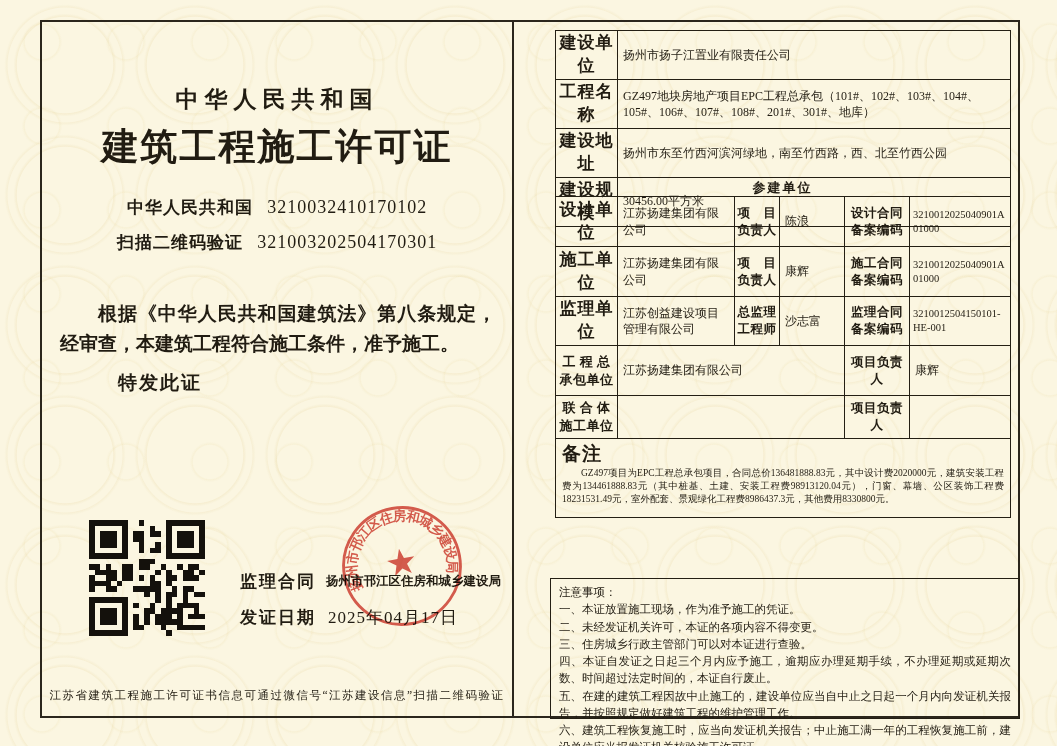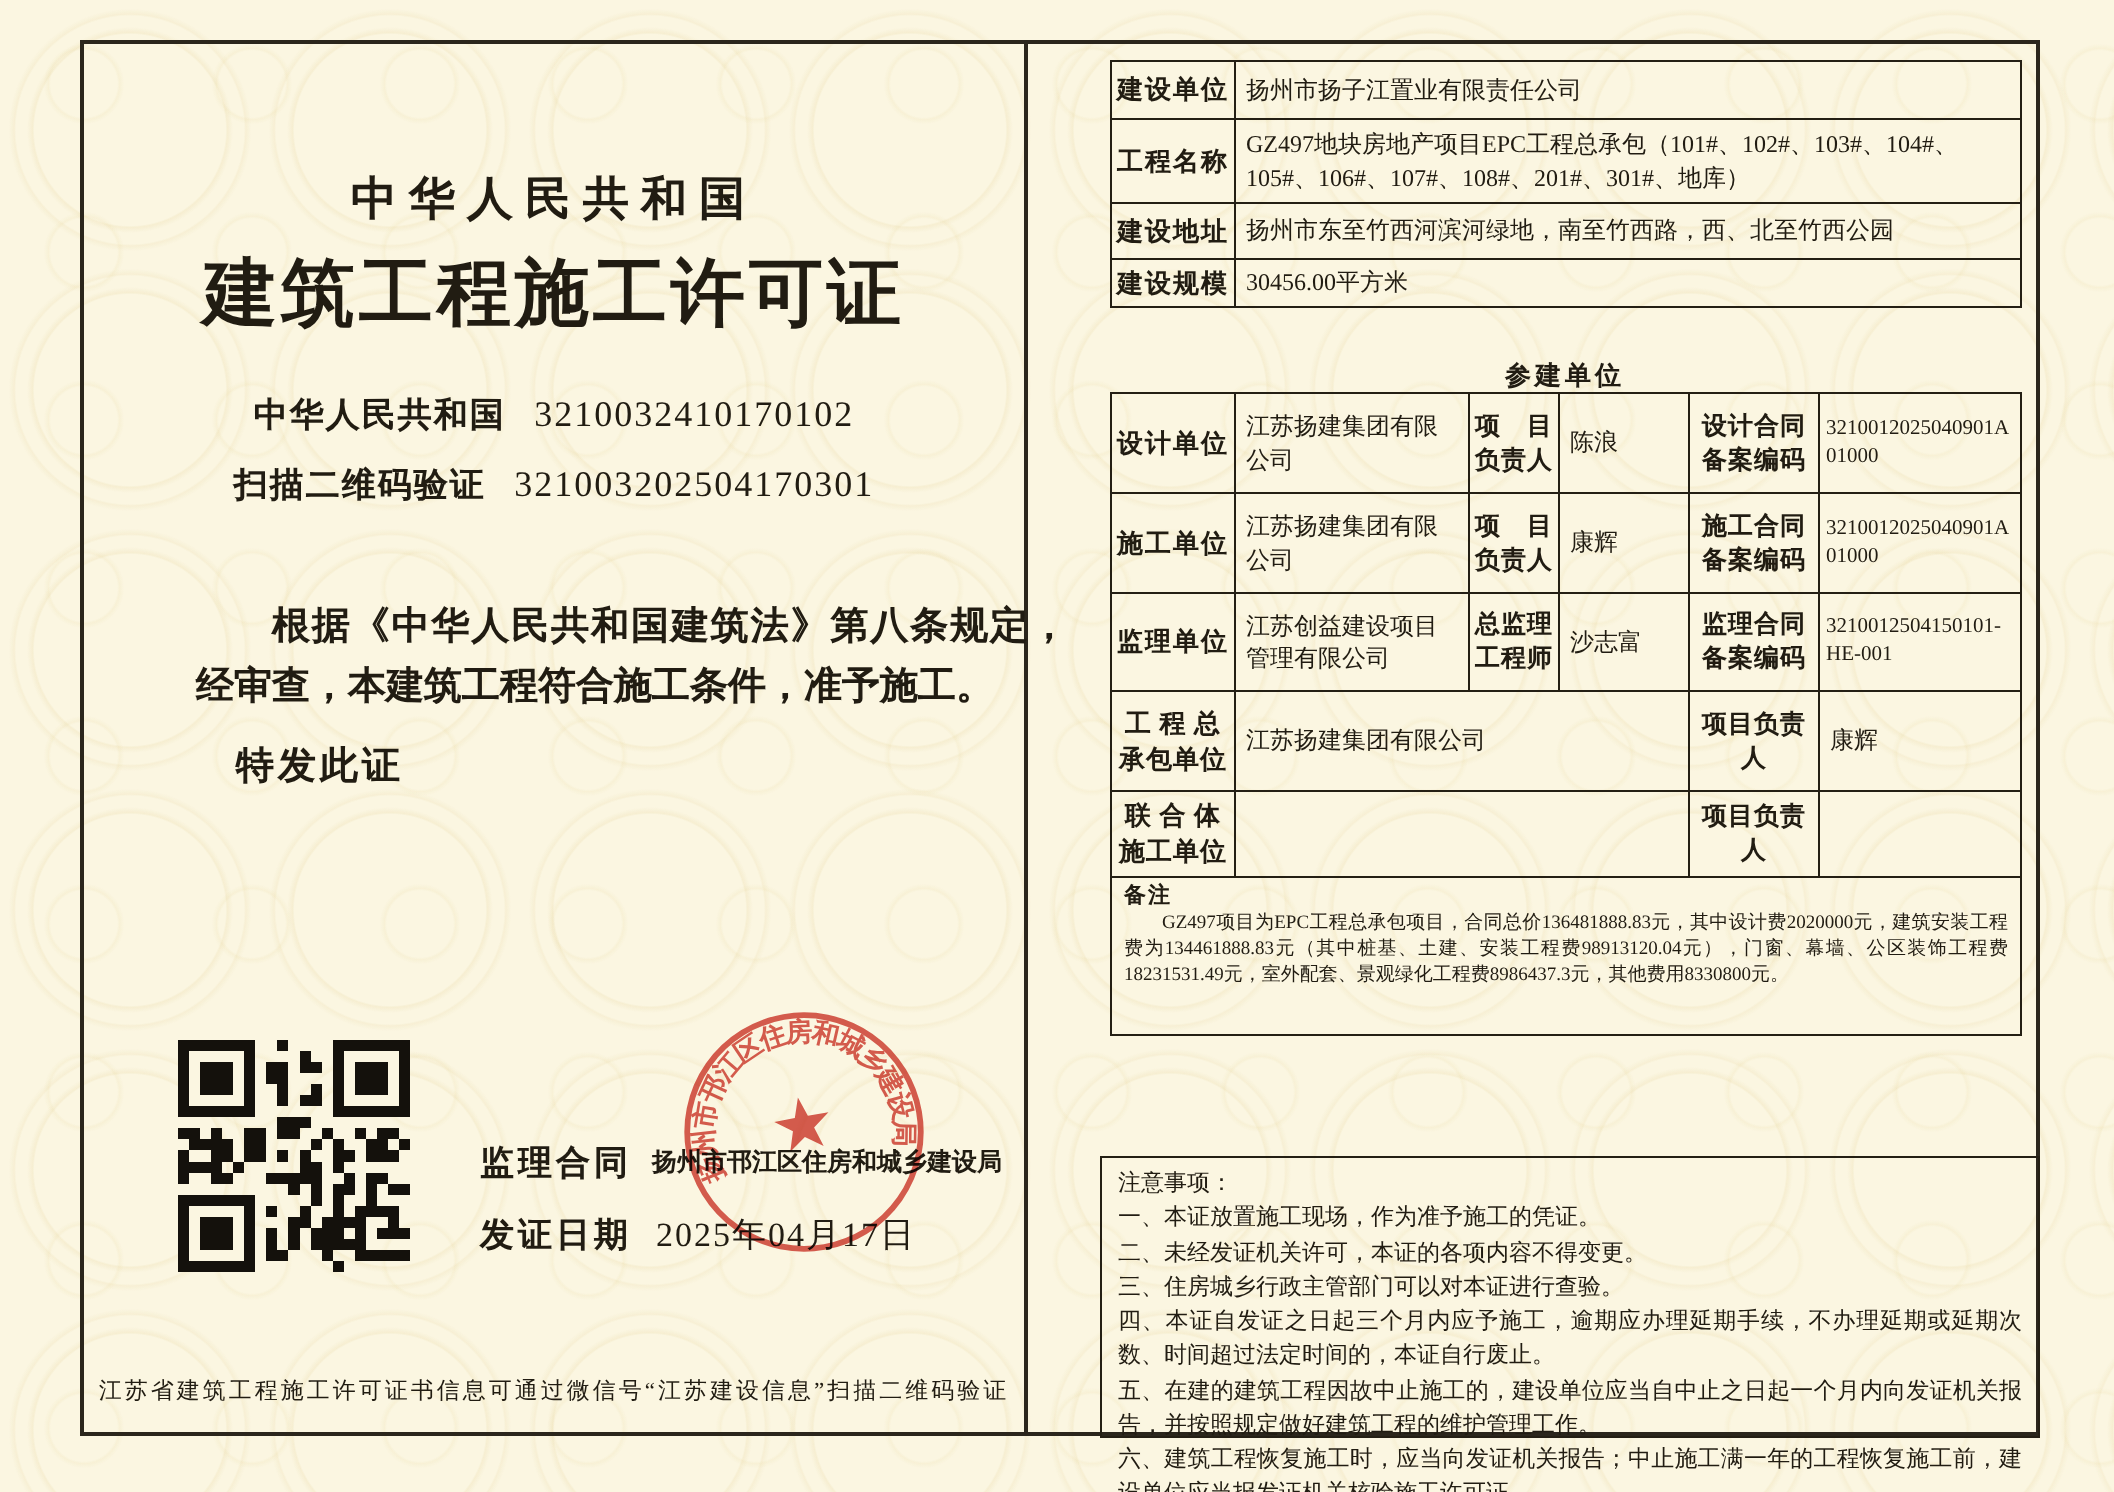--- a/index.html
+++ b/index.html
@@ -22,53 +22,53 @@
 
   
   .country{position:absolute;top:62px;left:0;width:100%;text-align:center;
     font-size:23px;font-weight:700;letter-spacing:6px;}
   .cert-title{position:absolute;top:100px;left:0;width:100%;text-align:center;
     font-size:37px;font-weight:700;letter-spacing:2px;}
   .code-line{position:absolute;left:0;width:100%;text-align:center;font-size:17px;}
   .code-line .lab{font-weight:700;letter-spacing:1px;}
   .code-line .num{font-size:18px;letter-spacing:1px;margin-left:10px;}
   .statement{position:absolute;top:258px;left:18px;width:436px;
-    font-size:19px;font-weight:700;line-height:1.6;text-indent:2em;text-align:justify;margin-left:38px;}
+    font-size:19px;font-weight:700;line-height:1.6;text-indent:2em;text-align:justify;}
   .issue-note{position:absolute;top:348px;left:76px;font-size:19px;font-weight:700;letter-spacing:2px;}
   .qr{position:absolute;left:47px;top:496px;width:116px;height:120px;}
   .qr svg{width:100%;height:100%;}
   .issuer-row{position:absolute;left:198px;top:548px;width:265px;}
   .issuer-row .lab{font-size:17px;font-weight:700;letter-spacing:2px;vertical-align:middle;}
   .issuer-row .val{font-size:12.5px;font-weight:600;margin-left:10px;vertical-align:middle;}
   .date-row{position:absolute;left:198px;top:584px;}
   .date-row .lab{font-size:17px;font-weight:700;letter-spacing:2px;}
   .date-row .val{font-size:17px;margin-left:12px;letter-spacing:1px;}
   .seal{position:absolute;left:298px;top:482px;width:124px;height:124px;
     opacity:.82;mix-blend-mode:multiply;transform:rotate(-10deg);}
   .left-footer{position:absolute;top:666px;left:0;width:100%;text-align:center;
     font-size:11.5px;letter-spacing:1.5px;}
 
   
   table{border-collapse:collapse;table-layout:fixed;}
   .t1{position:absolute;left:41px;top:8px;width:455px;}
   .t2{position:absolute;left:41px;top:174px;width:455px;}
   td{border:1.5px solid #241f14;padding:1px 5px;vertical-align:middle;
      font-size:12px;line-height:1.35;overflow:hidden;}
-  td.lab{font-weight:700;font-size:13px;text-align:center;letter-spacing:1px;padding:1px 2px;}
+  td.lab{font-weight:700;font-size:17px;text-align:center;letter-spacing:1px;padding:1px 2px;}
   td.lab2{font-weight:700;font-size:12.5px;text-align:center;letter-spacing:.5px;
      white-space:pre-line;padding:1px 1px;}
   td.code{font-size:10.5px;word-break:break-all;line-height:1.3;padding:1px 3px;vertical-align:middle;}
   td.person{font-size:12px;}
   .unitflex{display:flex;align-items:center;width:100%;}
   .unitflex .num{flex:1;text-align:center;font-size:12.5px;}
   .unitflex .unit{font-weight:700;font-size:13px;padding-right:2px;}
   .participants-title{position:absolute;left:41px;top:157px;width:455px;text-align:center;
     font-weight:700;font-size:13px;letter-spacing:2px;}
   .remark-cell{vertical-align:top;padding:2px 6px;}
-  .remark-label{font-weight:700;font-size:11px;letter-spacing:1px;}
+  .remark-label{font-weight:700;font-size:19px;letter-spacing:1px;}
   .remark-text{font-size:9.5px;line-height:1.4;text-indent:2em;text-align:justify;}
   .notices{position:absolute;left:36px;top:556px;width:470px;height:141px;
     border:1.5px solid #241f14;box-sizing:border-box;padding:5px 8px 4px 8px;}
   .notices div{font-size:11.5px;line-height:1.5;text-align:justify;}
   .pre{white-space:pre-line;}
 </style>
 </head>
 <body>
 
 <div class="outer">

